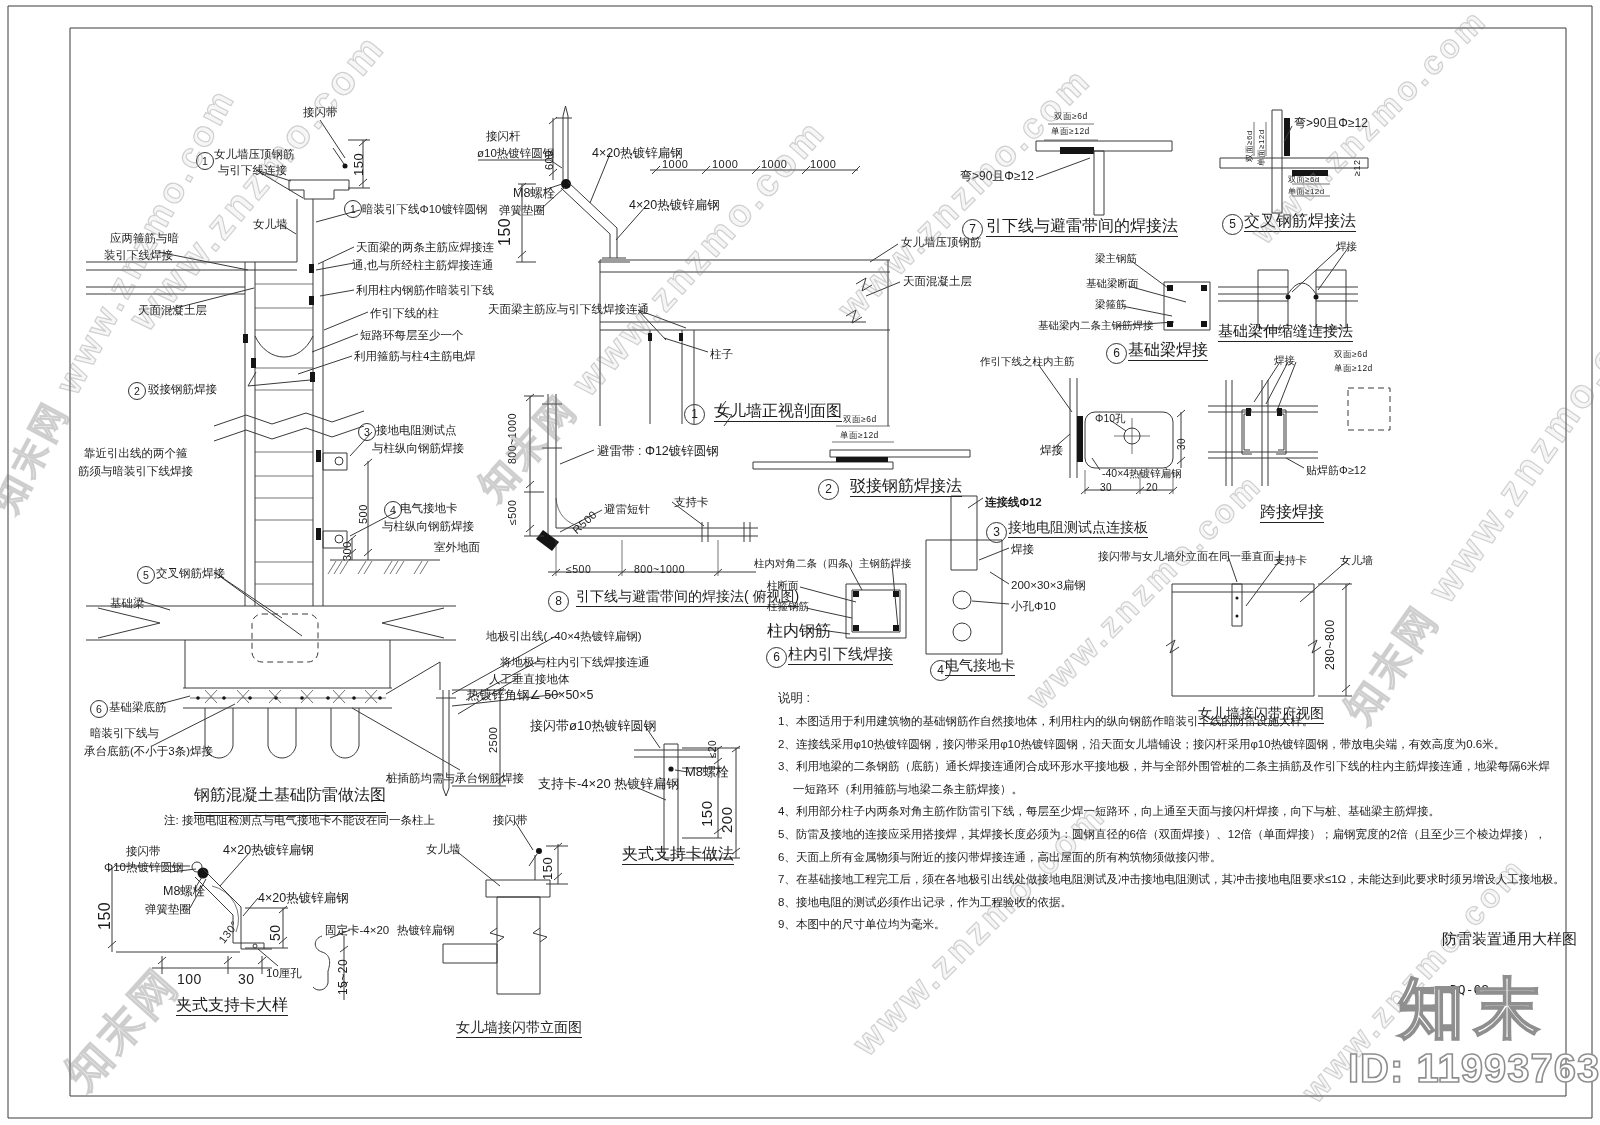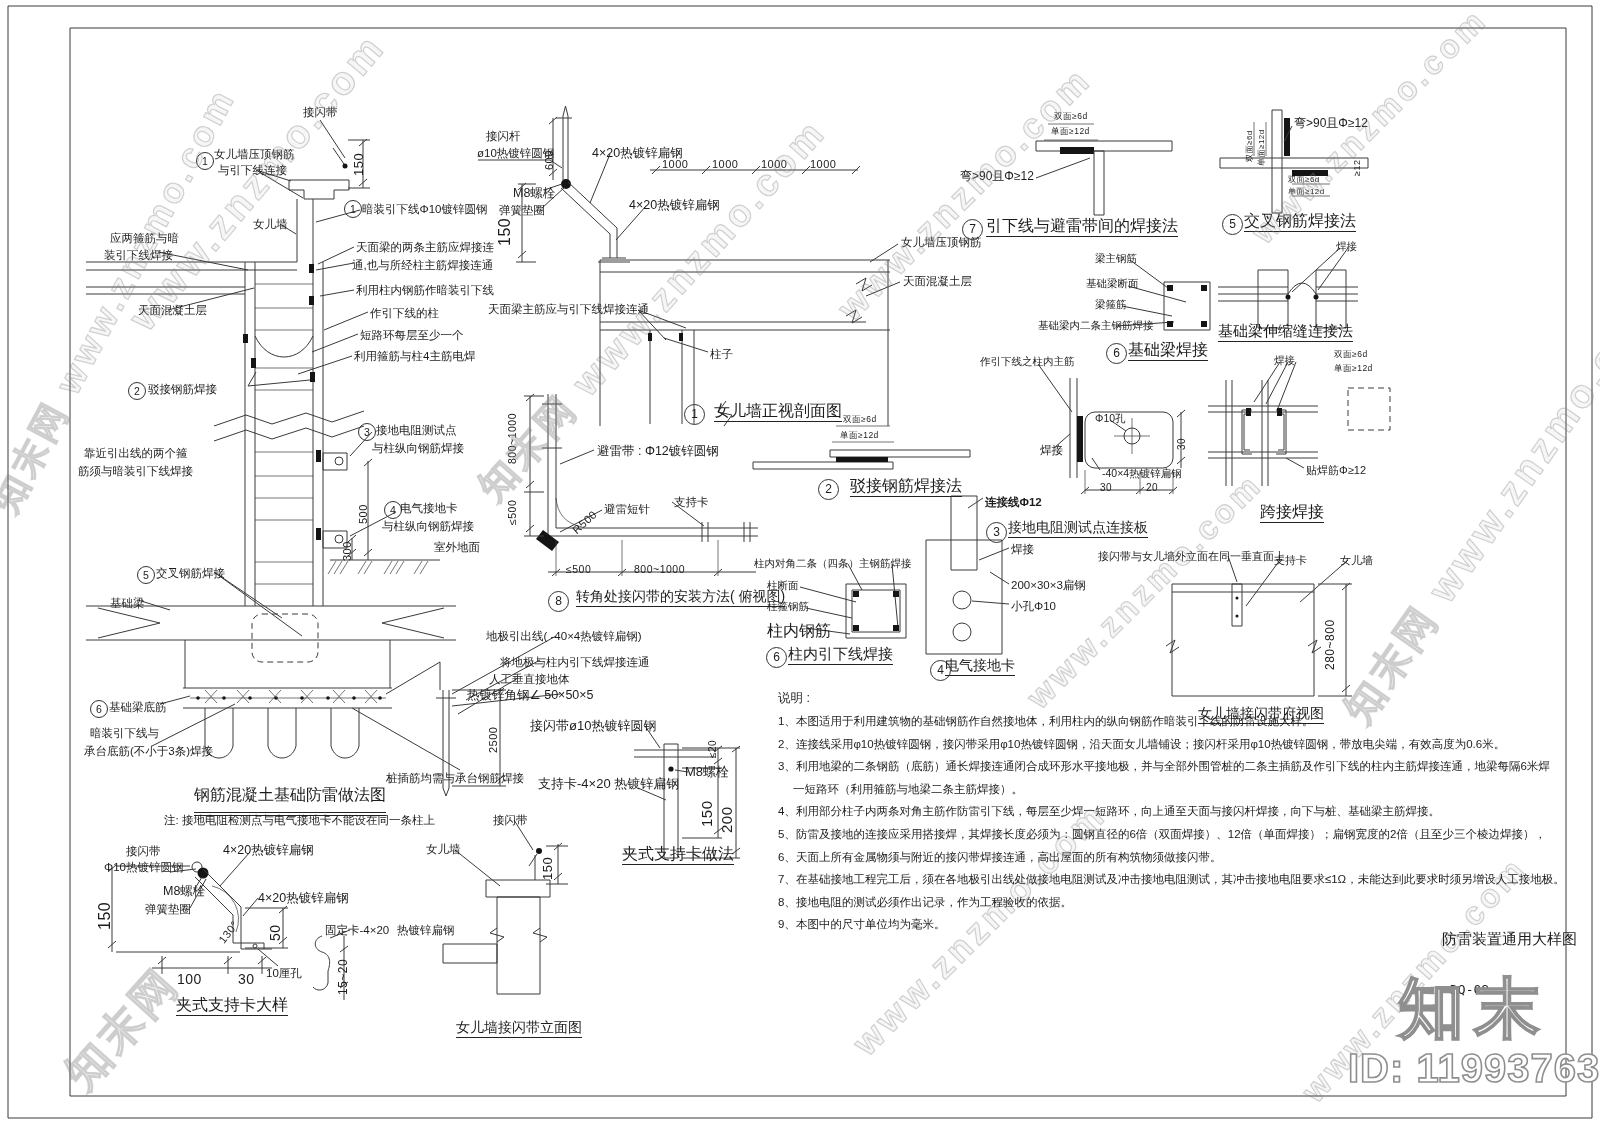--- a/index.html
+++ b/index.html
@@ -366,21 +366,21 @@
       <div class="ann lbl" style="left: 903px; top: 275px;">天面混凝土层</div>
       <div class="ann dim" style="left: 507px; top: 464px; font-size: 10.5px; transform: rotate(-90deg);">800~1000</div>
       <div class="ann dim" style="left: 507px; top: 525px; font-size: 10.5px; transform: rotate(-90deg);">≤500</div>
       <div class="ann lbl" style="left: 597px; top: 444px; font-size: 12.5px;">避雷带 : Φ12镀锌圆钢</div>
       <div class="ann dim" style="left: 570px; top: 527px; font-size: 11px; transform: rotate(-42deg);">R500</div>
       <div class="ann lbl" style="left: 604px; top: 503px;">避雷短针</div>
       <div class="ann lbl" style="left: 674px; top: 496px;">支持卡</div>
       <div class="ann dim" style="left: 566px; top: 564px; font-size: 10.5px;">≤500</div>
       <div class="ann dim" style="left: 634px; top: 564px; font-size: 10.5px;">800~1000</div>
       <div class="ann circ lg" style="left: 548px; top: 591px;">8</div>
-      <div class="ann ttl" style="left: 576px; top: 589px; font-size: 14px;">转角处接闪带的安装方法( 俯视图)</div>
+      <div class="ann ttl" style="left: 576px; top: 589px; font-size: 14px;">引下线与避雷带间的焊接法( 俯视图)</div>
       <div class="ann dim" style="left: 843px; top: 415px; font-size: 8.5px;">双面≥6d</div>
       <div class="ann dim" style="left: 840px; top: 431px; font-size: 8.5px;">单面≥12d</div>
       <div class="ann circ lg" style="left: 818px; top: 479px;">2</div>
       <div class="ann ttl" style="left: 850px; top: 477px; font-size: 16px;">驳接钢筋焊接法</div>
       <div class="ann lbl" style="left: 754px; top: 558px; font-size: 10.5px;">柱内对角二条（四条）主钢筋焊接</div>
       <div class="ann lbl" style="left: 767px; top: 580px; font-size: 10.5px;">柱断面</div>
       <div class="ann lbl" style="left: 767px; top: 601px; font-size: 10.5px;">柱箍钢筋</div>
       <div class="ann lbl" style="left: 767px; top: 622px; font-size: 16px;">柱内钢筋</div>
       <div class="ann circ lg" style="left: 766px; top: 647px;">6</div>
       <div class="ann ttl" style="left: 788px; top: 646px; font-size: 15px;">柱内引下线焊接</div>

